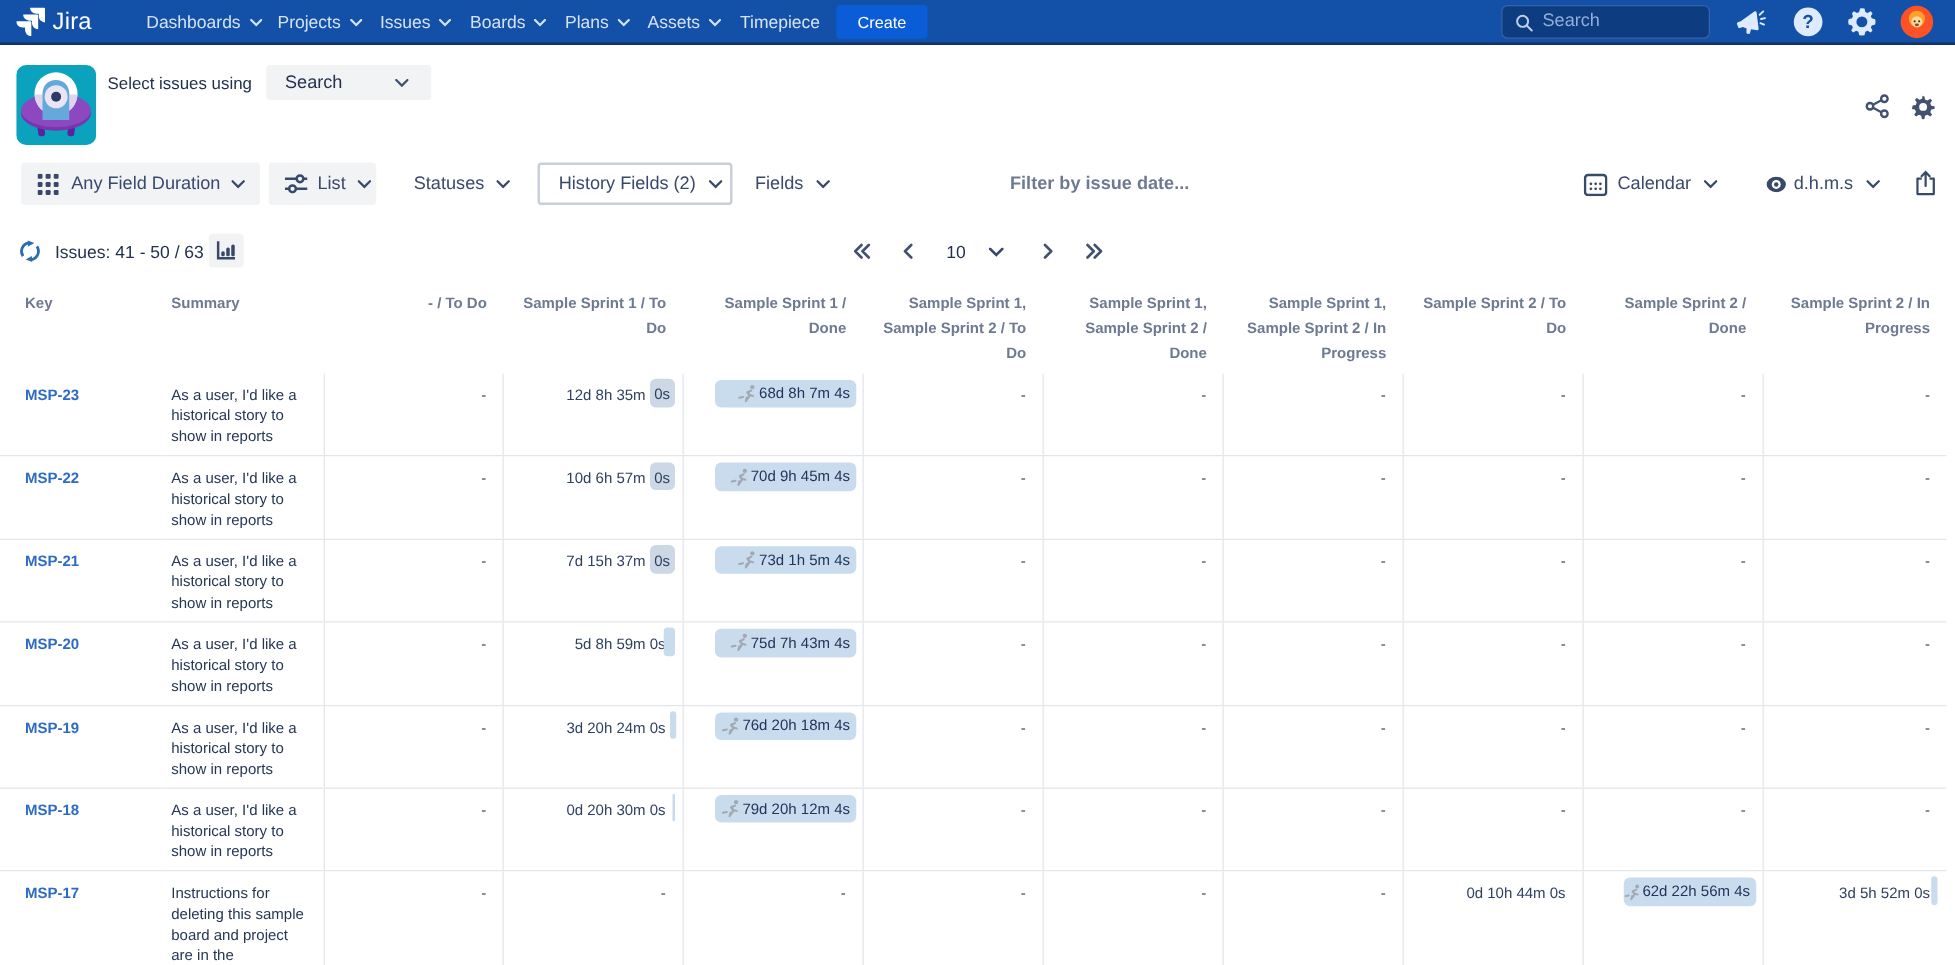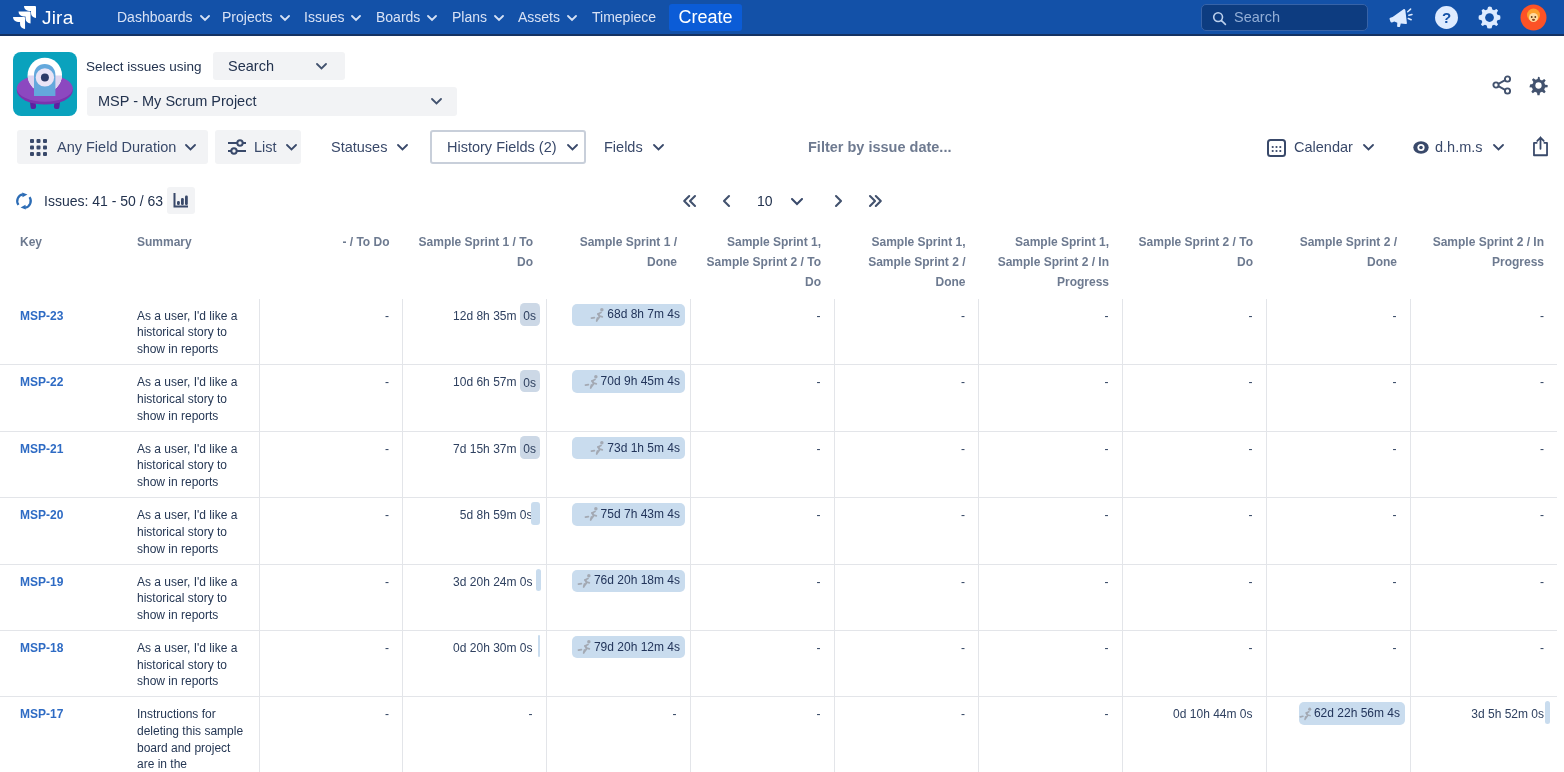--- a/index.html
+++ b/index.html
@@ -4,21 +4,21 @@
 <style>
 * { margin:0; padding:0; box-sizing:border-box; }
 html,body { width:1564px; height:772px; font-family:"Liberation Sans",sans-serif; background:#fff; overflow:hidden; }
 .abs { position:absolute; }
 
 #nav { position:absolute; left:0; top:0; width:1564px; height:36px; background:#1351a8; border-bottom:2px solid #143263; }
 #nav .navitem { position:absolute; top:0; height:34px; line-height:34px; color:#d8e2f5; font-size:14px; }
 #nav .chev { display:inline-block; margin-left:7px; }
 #logo { position:absolute; left:13px; top:6px; display:flex; align-items:center; }
 #logo .word { color:#fff; font-size:19px; font-weight:500; margin-left:6px; letter-spacing:0.2px;}
-#create { position:absolute; left:669px; top:4px; width:73px; height:27px; background:#0b5cd7; border-radius:3px; color:#fff; font-size:18px; text-align:center; line-height:27px; }
+#create { position:absolute; left:669px; top:4px; width:73px; height:27px; background:#0b5cd7; border-radius:3px; color:#fff; font-size:13px; text-align:center; line-height:27px; }
 #search { position:absolute; left:1201px; top:4px; width:167px; height:27px; background:#0d3c80; border:1px solid #3763a8; border-radius:5px; color:#92aed6; font-size:14.5px; line-height:25px; }
 #search span { margin-left:32px; }
 
 #apphead { position:absolute; left:0; top:38px; width:1564px; height:92px; background:#fff; }
 #appicon { position:absolute; left:13px; top:14px; width:64px; height:64px; }
 .lbl { color:#22324e; font-size:14.5px; }
 .ddl { background:#f2f3f5; border-radius:3px; color:#22324e; font-size:14.5px; position:absolute; }
 
 .tbtn { position:absolute; top:130px; height:34px; background:#f2f3f5; border-radius:3px; display:flex; align-items:center; color:#39496a; font-size:14.5px; font-weight:400; }
 .tlbl { position:absolute; top:130px; height:34px; display:flex; align-items:center; color:#39496a; font-size:14.5px; }
@@ -110,23 +110,20 @@
       <ellipse cx="31.8" cy="38.5" rx="28" ry="14" fill="#7b33ae"></ellipse>
       <ellipse cx="31.8" cy="36.3" rx="28" ry="13.5" fill="#8c48c0"></ellipse>
       <circle cx="31.8" cy="23" r="17.2" fill="#fff"></circle>
       <circle cx="31.8" cy="23" r="17.2" fill="#ded5f0" clip-path="url(#dcl)"></circle>
       <path d="M21 44V23c0-6.5 4.4-11 10.7-11s10.7 4.5 10.7 11v21z" fill="#64a8dc"></path>
       <circle cx="31.9" cy="25.4" r="9.2" fill="#e9e4f6"></circle>
       <circle cx="31.9" cy="25.4" r="4" fill="#2b3a67"></circle>
     </svg>
   <span class="lbl abs" style="left:86px; top:21px; font-size:13.5px;">Select issues using</span>
   <div class="ddl" style="left:213px; top:14px; width:132px; height:28px; line-height:28px;"><span style="margin-left:15px;">Search</span><svg style="position:absolute;right:18px;top:11px;" width="11" height="7" viewBox="0 0 11 7">
-        <path d="M1 1l4.5 4.5L10 1" stroke="#42526e" stroke-width="1.8" fill="none" stroke-linecap="round"></path>
-      </svg></div>
-  <div class="ddl" style="left:87px; top:49px; width:370px; height:29px; line-height:29px;"><span style="margin-left:11px;">MSP - My Scrum Project</span><svg style="position:absolute;right:15px;top:11px;" width="11" height="7" viewBox="0 0 11 7">
         <path d="M1 1l4.5 4.5L10 1" stroke="#42526e" stroke-width="1.8" fill="none" stroke-linecap="round"></path>
       </svg></div>
   <svg style="position:absolute;left:1492px;top:37px;" width="20" height="20" viewBox="0 0 20 20">
       <circle cx="15.5" cy="4" r="2.6" stroke="#42526e" stroke-width="1.9" fill="none"></circle>
       <circle cx="4" cy="10" r="2.6" stroke="#42526e" stroke-width="1.9" fill="none"></circle>
       <circle cx="15.5" cy="16" r="2.6" stroke="#42526e" stroke-width="1.9" fill="none"></circle>
       <path d="M6.4 8.8l6.7-3.6M6.4 11.2l6.7 3.6" stroke="#42526e" stroke-width="1.9"></path>
     </svg>
   <svg style="position:absolute;left:1528px;top:37px;" width="21" height="21" viewBox="0 0 24 24">
       <path fill="#42526e" d="M12 2.2l1.2.1.5 2.9 2.3 1 2.5-1.7 1.7 1.7-1.7 2.5 1 2.3 2.9.5.1 1.2-.1 1.2-2.9.5-1 2.3 1.7 2.5-1.7 1.7-2.5-1.7-2.3 1-.5 2.9-1.2.1-1.2-.1-.5-2.9-2.3-1-2.5 1.7-1.7-1.7 1.7-2.5-1-2.3-2.9-.5L2.2 12l.1-1.2 2.9-.5 1-2.3L4.5 5.5l1.7-1.7 2.5 1.7 2.3-1 .5-2.9z"></path>

